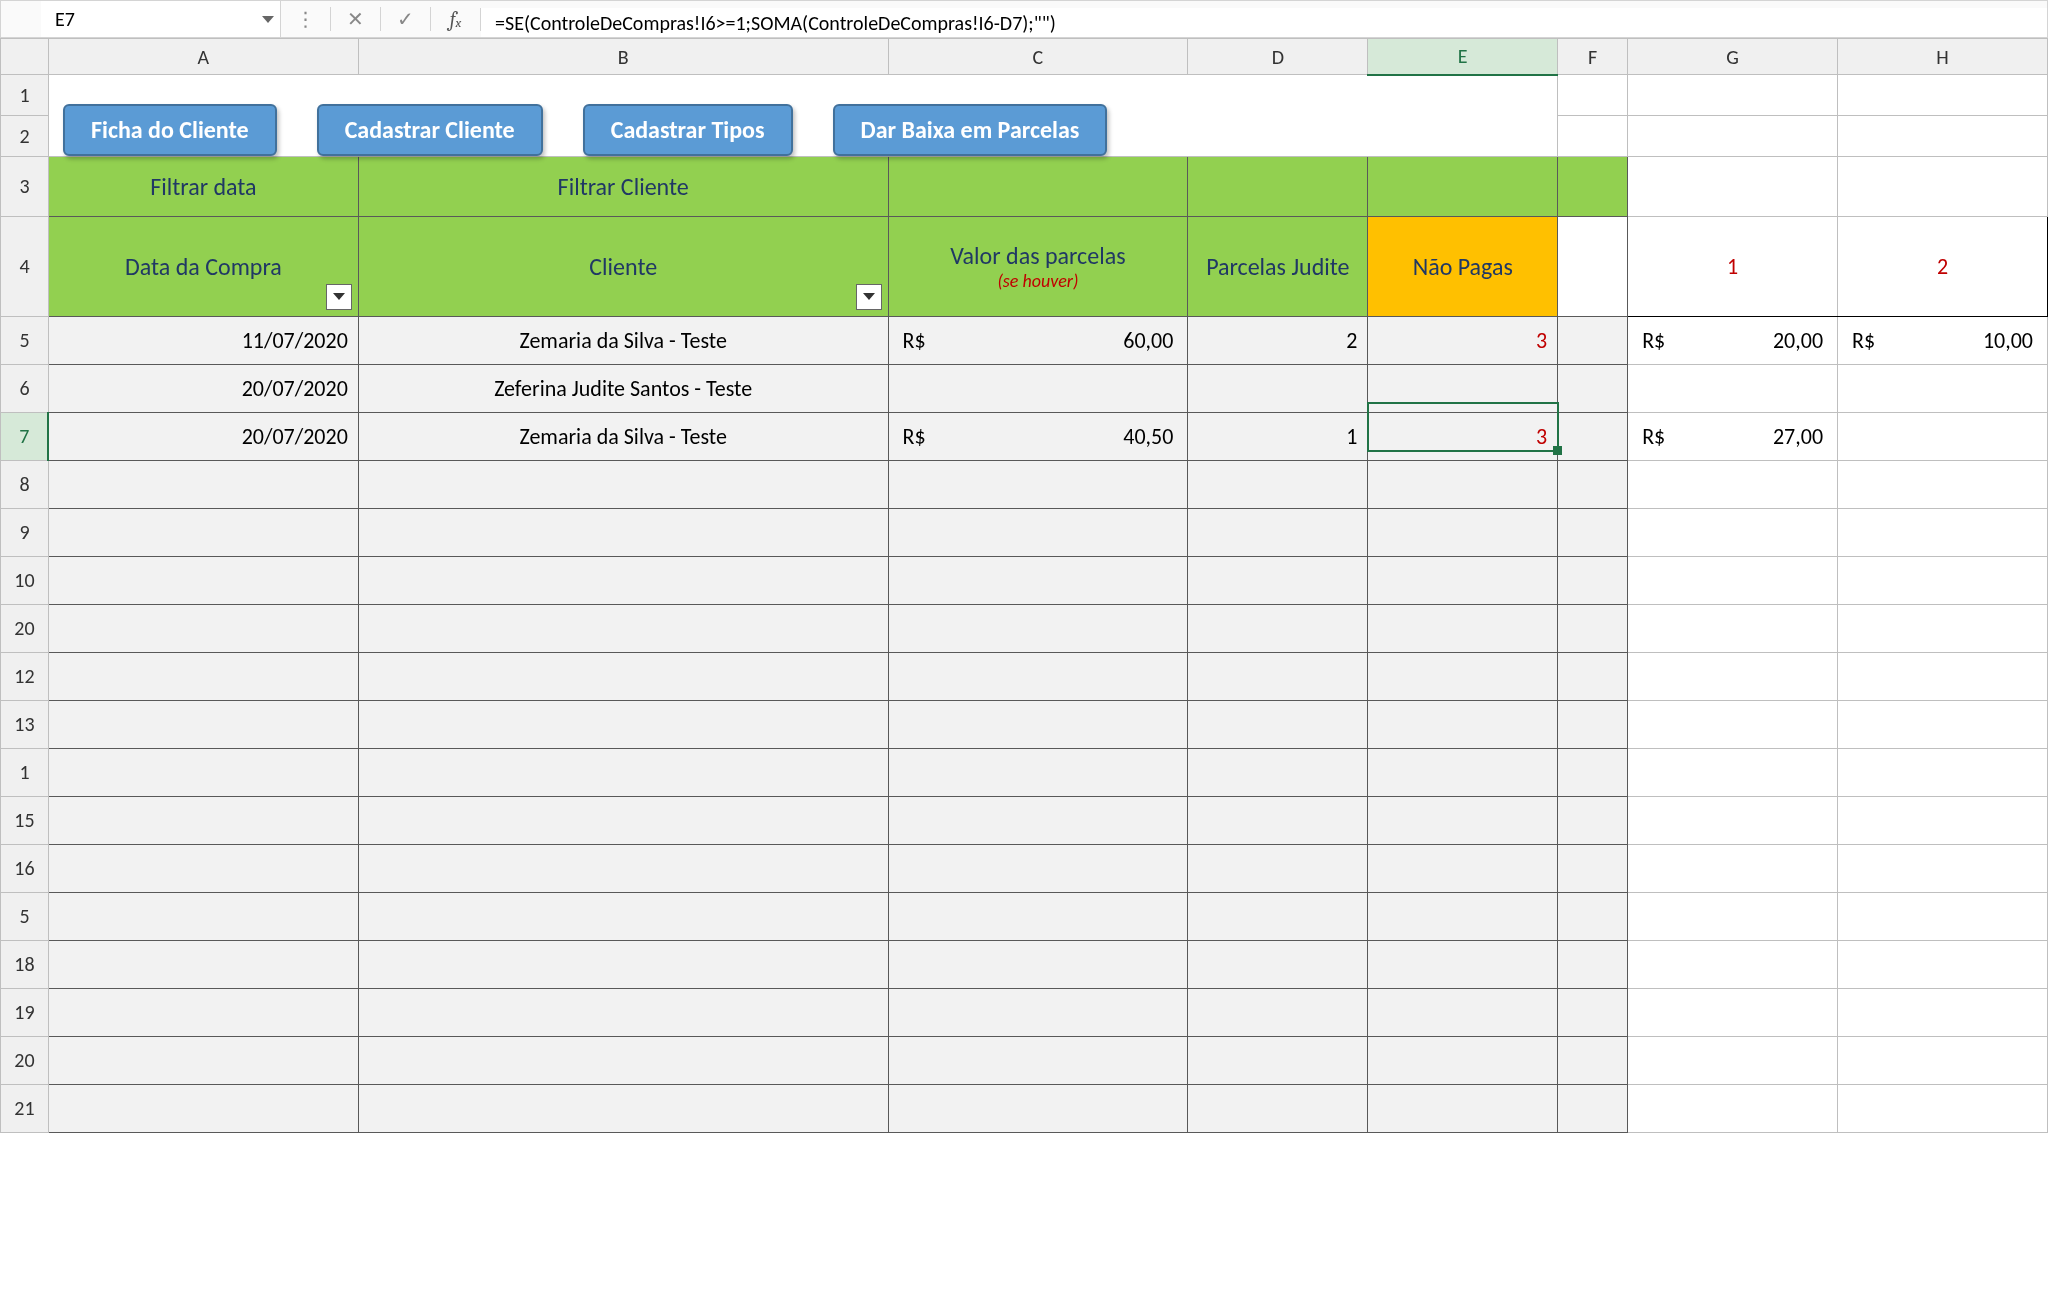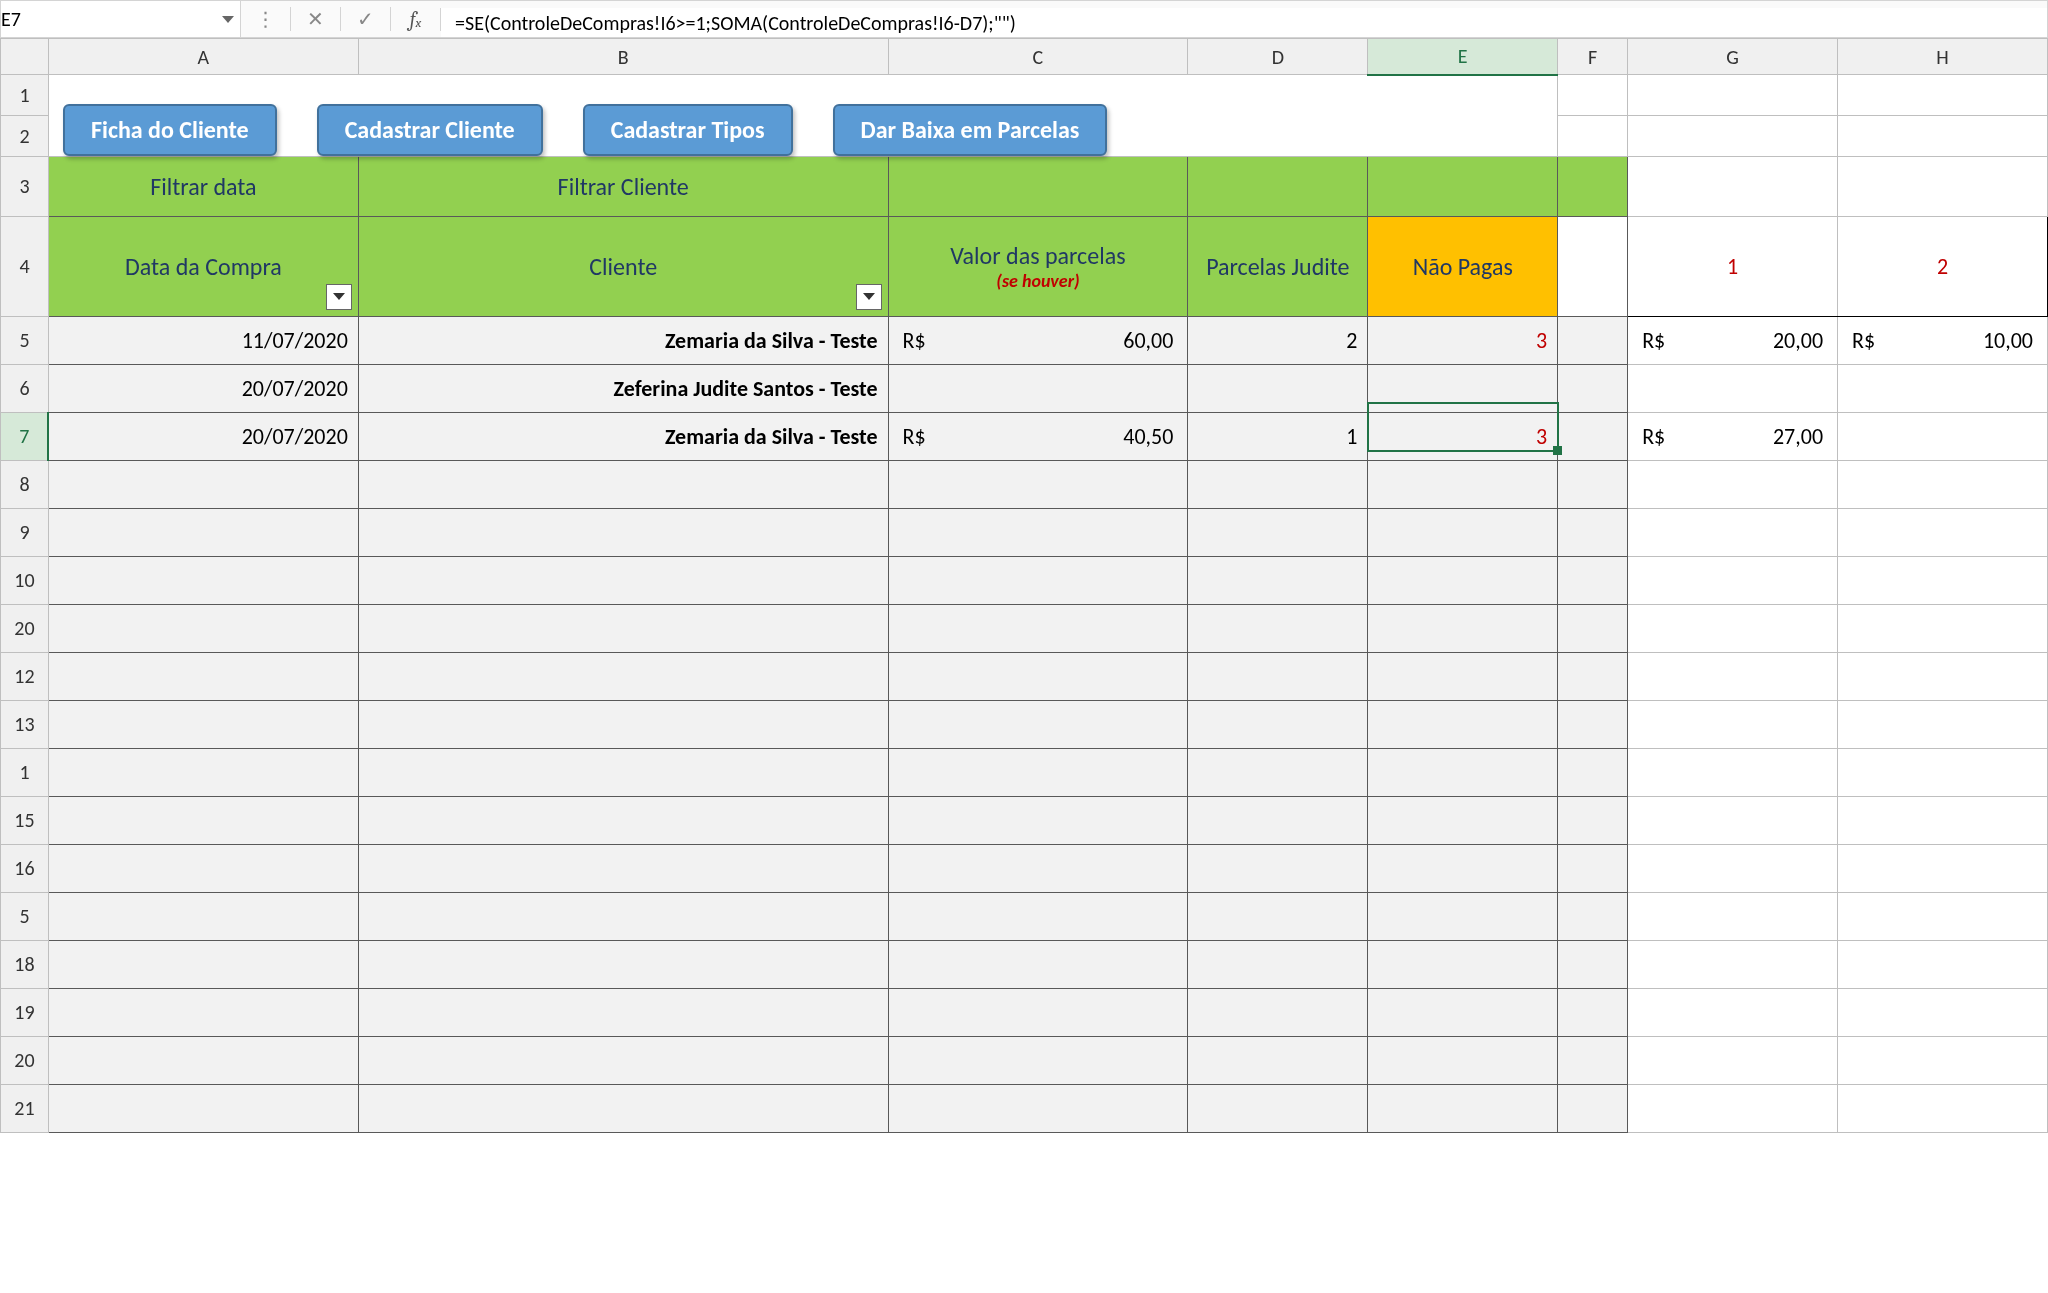--- a/index.html
+++ b/index.html
@@ -31,23 +31,25 @@
     display: flex;
     align-items: stretch;
     height: 38px;
     border: 1px solid var(--header-border);
     background: #fafafa;
   }
   .name-box {
     width: 240px;
     display: flex;
     align-items: center;
+    padding-left: 14px;
     border-right: 1px solid var(--header-border);
     background: #ffffff;
     position: relative;
+    margin-left: 40px;
   }
   .name-box .dd {
     position: absolute;
     right: 6px;
     width: 0; height: 0;
     border-left: 6px solid transparent;
     border-right: 6px solid transparent;
     border-top: 7px solid #666;
   }
   .fb-middle {
@@ -171,21 +173,21 @@
     border: 1.5px solid var(--cell-border) !important;
     color: var(--dark-text);
     font-weight: bold;
     font-size: 24px;
     position: relative;
   }
   .green-hdr .sub {
     display:block;
     color: var(--red-text);
     font-size: 18px;
-    font-weight: bold;
+    font-weight: normal;
     font-style: italic;
   }
   .orange-hdr {
     background: var(--orange-bg) !important;
     border: 1.5px solid var(--cell-border) !important;
     color: var(--dark-text);
     font-weight: bold;
     font-size: 24px;
   }
   .plain-hdr {
@@ -214,21 +216,21 @@
     border-right: 6px solid transparent;
     border-top: 7px solid #333;
   }
   
   .data-cell {
     background: var(--grey-bg);
     border: 1.5px solid var(--cell-border) !important;
     font-size: 22px;
     padding: 0 10px !important;
   }
-  .data-cell.left { text-align: right; padding-left: 10px !important; font-weight: bold; }
+  .data-cell.left { text-align: center; padding-left: 10px !important; }
   .data-cell.center { text-align: right; }
   .rs-cell {
     background: var(--grey-bg);
     border: 1.5px solid var(--cell-border) !important;
     font-size: 22px;
   }
   .rs-cell .rs-inner {
     display: flex;
     justify-content: space-between;
     padding: 0 14px;

